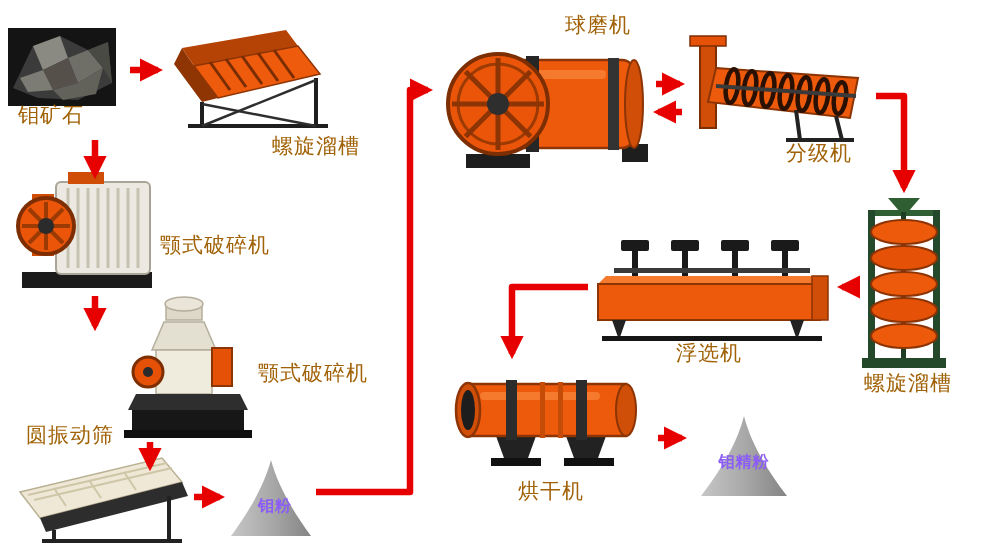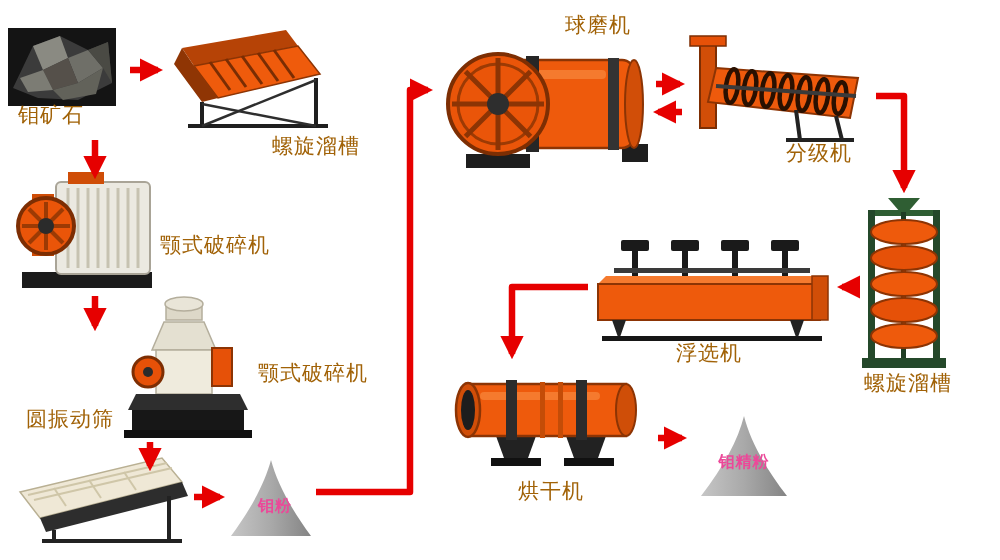--- a/index.html
+++ b/index.html
@@ -7,21 +7,21 @@
     position:relative;width:1000px;height:560px;background:#ffffff;
     font-family:"Liberation Sans","DejaVu Sans",sans-serif;overflow:hidden;
   }
   .node{position:absolute;z-index:1;}
   .node svg{display:block;width:100%;height:100%;}
   .label{
     position:absolute;z-index:6;color:#a16207;font-size:21px;line-height:18px;
     white-space:nowrap;letter-spacing:1px;
   }
   .pile-label{
-    position:absolute;z-index:6;color:#ec4899;font-weight:bold;font-size:16px;
+    position:absolute;z-index:6;color:#8b5cf6;font-weight:bold;font-size:16px;
     text-align:center;letter-spacing:1px;
   }
   #arrows{position:absolute;left:0;top:0;z-index:5;pointer-events:none;}
 </style>
 </head>
 <body>
 
 <div id="canvas">
 
   <svg id="arrows" width="1000" height="560" viewBox="0 0 1000 560">
@@ -140,21 +140,21 @@
         <line x1="120" y1="24" x2="132" y2="42"></line>
       </g>
       <polygon points="36,70 178,34 184,48 42,84" fill="#2d2d2d"></polygon>
       <g stroke="#222222" stroke-width="4">
         <line x1="50" y1="82" x2="50" y2="93"></line>
         <line x1="165" y1="48" x2="165" y2="93"></line>
         <line x1="38" y1="93" x2="178" y2="93"></line>
       </g>
     </svg>
   </div>
-  <div class="label" style="left:26px;top:410px">圆振动筛</div>
+  <div class="label" style="left:26px;top:426px">圆振动筛</div>
 
   <div class="node" style="left:228px;top:456px;width:86px;height:84px">
     <svg viewBox="0 0 86 84">
       <defs>
         <linearGradient id="pg1" x1="0" y1="0" x2="1" y2="0">
           <stop offset="0" stop-color="#c6c6c6"></stop>
             <stop offset="0.5" stop-color="#a9a9a9"></stop>
             <stop offset="1" stop-color="#848484"></stop>
         </linearGradient>
       </defs>

